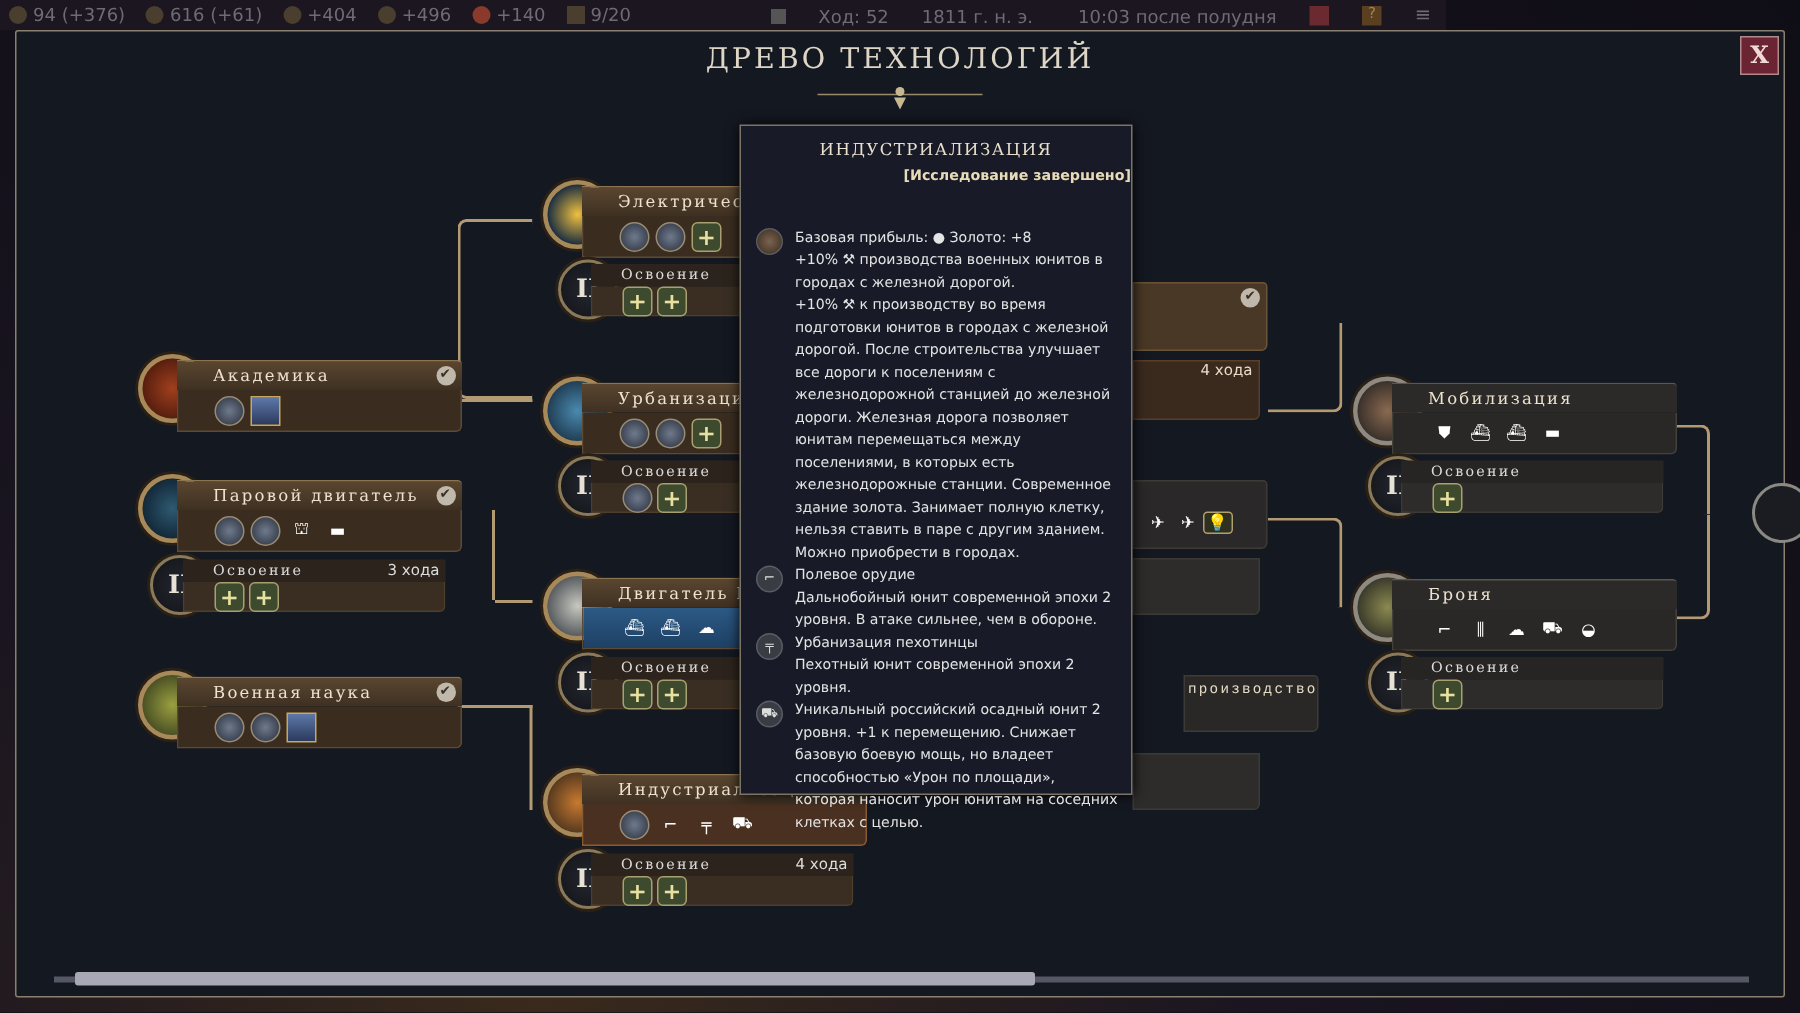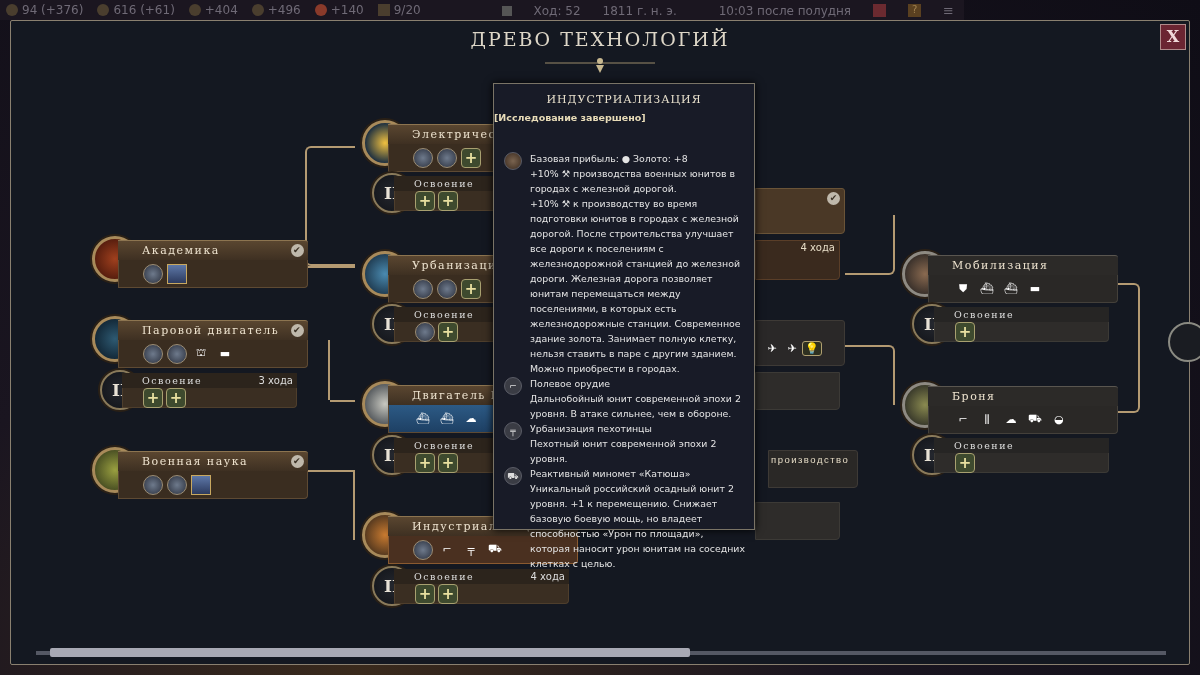--- a/index.html
+++ b/index.html
@@ -27,21 +27,21 @@
 .plus{width:20px;height:20px;background:#3e4a2e;border:1px solid #a8a070;border-radius:4px;color:#e8e0a0;font-weight:bold;font-size:15px;text-align:center;line-height:18px;display:inline-block}
 .unit{color:#fff;font-size:11px;display:inline-block;width:20px;text-align:center}
 .mast{position:absolute}
 .mast .c2{position:absolute;left:0;top:-3px;width:40px;height:40px;border-radius:50%;background:radial-gradient(circle,#24272e,#111318);border:2px solid #8a7a5a;color:#e8e2d6;font-family:"DejaVu Serif",serif;font-weight:bold;font-size:17px;text-align:center;line-height:36px;box-shadow:0 0 0 2px #2a2016}
 .mast .mh{position:absolute;left:22px;top:0;width:175px;height:15px;background:#2c241c;font-family:"DejaVu Serif",serif;font-size:9.5px;letter-spacing:1.5px;padding-left:20px;line-height:15px;color:#ddd}
 .mast .mh .turns{position:absolute;right:4px;top:0;font-family:"DejaVu Sans",sans-serif;letter-spacing:0;font-size:10px}
 .mast .mb{position:absolute;left:22px;top:15px;width:175px;height:20px;background:#3a2e22;border:1px solid #4e3e2c;border-top:none;border-radius:0 0 4px 0;display:flex;align-items:center;padding-left:20px;gap:3px}
 .mast.dark .mh{background:#262524}.mast.dark .mb{background:#2e2c2a;border-color:#3c3a36}
 .tooltip{position:absolute;left:493px;top:83px;width:262px;height:447px;background:#181b27;border:1px solid #7a7466;box-shadow:0 0 8px #000;font-size:9.4px;line-height:15px;color:#e4e4e4}
 .tt-title{text-align:center;font-family:"DejaVu Serif",serif;font-size:11px;letter-spacing:1px;color:#e8e0cc;margin-top:8px}
-.tt-sub{text-align:left;font-size:9.5px;color:#e8dcb8;margin-top:3px;font-weight:bold}
+.tt-sub{text-align:right;font-size:9.5px;color:#e8dcb8;margin-top:3px;font-weight:bold}
 .tt-entry{position:relative;padding-left:36px;padding-right:8px}
 .tt-ico{position:absolute;left:10px;top:1px;width:18px;height:18px;border-radius:50%;background:#3a3c44;border:1px solid #5a5c66;font-size:9px;color:#ddd;text-align:center;line-height:16px}
 .tt-ico.b{background:radial-gradient(circle,#7a6450,#3a2a1e)}
 .scroll{position:absolute;left:36px;top:651px;width:1130px;height:4px;background:#555864}
 .scroll .thumb{position:absolute;left:14px;top:-3px;width:640px;height:9px;background:#a8a9b4;border-radius:2px}
 </style>
 </head>
 <body>
 
 <div id="root">
@@ -69,21 +69,21 @@
         </span>
       <span class="res">
           <span class="ic" style="border-radius:0"></span>
           <span>9/20</span>
         </span>
     </div>
     <div class="right">
       <span style="width:10px;height:10px;background:#555;display:inline-block"></span>
       <span>Ход: 52</span>
       <span>1811 г. н. э.</span>
-      <span style="margin-left:20px">10:03 после полудня</span>
+      <span style="margin-left:8px">10:03 после полудня</span>
       <span style="width:13px;height:13px;background:#6b2a30;display:inline-block"></span>
       <span style="width:13px;height:13px;background:#5a4020;display:inline-block;color:#a08050;font-size:10px;text-align:center">?</span>
       <span style="font-size:13px">≡</span>
     </div>
   </div>
 
   <div class="panel"></div>
   <div class="title">ДРЕВО ТЕХНОЛОГИЙ</div>
   <svg class="title-orn" viewBox="0 0 120 20">
       <line x1="5" y1="8" x2="115" y2="8" stroke="#9a8a6a" stroke-width="1"></line>
@@ -214,21 +214,21 @@
   </div>
 
   <div style="position:absolute;left:755px;top:188px;width:90px;height:46px;background:#4a3826;border:1px solid #6a5438;border-radius:0 3px 4px 0">
       <span class="check" style="position:absolute;right:4px;top:3px;width:13px;height:13px;border-radius:50%;background:#bfb8ab;color:#3a3024;font-size:9px;text-align:center;line-height:13px">✔</span>
     </div>
   <div style="position:absolute;left:755px;top:240px;width:85px;height:40px;background:#3a2a1e;border:1px solid #5a3e28;border-radius:0 0 4px 0">
       <span style="position:absolute;right:4px;top:1px;font-size:10px">4 хода</span>
     </div>
   <div style="position:absolute;left:755px;top:320px;width:90px;height:46px;background:#2a2828;border:1px solid #3e3a36;border-radius:0 3px 4px 0;padding:16px 0 0 6px"><span class="unit">✈</span><span class="unit">✈</span><span class="unit" style="background:#2e3020;border:1px solid #b0a070;border-radius:3px">💡</span></div>
   <div style="position:absolute;left:755px;top:372px;width:85px;height:38px;background:#2e2c2a;border:1px solid #3c3a36;border-radius:0 0 4px 0"></div>
-  <div style="position:absolute;left:768px;top:450px;width:90px;height:38px;background:#2a2826;border:1px solid #3e3a36;border-radius:0 3px 4px 0;font-family:Liberation Sans, sans-serif;font-size:9.5px;letter-spacing:1.5px;padding:3px 0 0 2px"><span>производство</span></div>
+  <div style="position:absolute;left:789px;top:450px;width:90px;height:38px;background:#2a2826;border:1px solid #3e3a36;border-radius:0 3px 4px 0;font-family:Liberation Mono, monospace;font-size:9.5px;letter-spacing:1.5px;padding:3px 0 0 2px"><span>производство</span></div>
   <div style="position:absolute;left:755px;top:502px;width:85px;height:38px;background:#2e2c2a;border:1px solid #3c3a36;border-radius:0 0 4px 0"></div>
 
   <div class="node" style="left:902px;top:255px">
     <div class="circle gray" style="background:radial-gradient(circle,#8a6a50,#1a1a1c)"></div>
     <div class="head" style="background:#2c2a28;border-top-color:#5a5650"><span>Мобилизация</span></div>
     <div class="body" style="background:#2a2826;border-color:#44403a">
         <span class="unit">⛊</span>
         <span class="unit">⛴</span>
         <span class="unit">⛴</span>
         <span class="unit">▬</span>
@@ -278,21 +278,20 @@
       <div>Полевое орудие</div>
       <div>Дальнобойный юнит современной эпохи 2 уровня. В атаке сильнее, чем в обороне.</div>
     </div>
     <div class="tt-entry">
       <span class="tt-ico">╤</span>
       <div>Урбанизация пехотинцы</div>
       <div>Пехотный юнит современной эпохи 2 уровня.</div>
     </div>
     <div class="tt-entry">
       <span class="tt-ico">⛟</span>
-      <div>Реактивный миномет «Катюша»</div>
       <div>Уникальный российский осадный юнит 2 уровня. +1 к перемещению. Снижает базовую боевую мощь, но владеет способностью «Урон по площади», которая наносит урон юнитам на соседних клетках с целью.</div>
     </div>
   </div>
 
   <div class="scroll">
       <div class="thumb"></div>
     </div>
 </div>
 
 </body></html>

